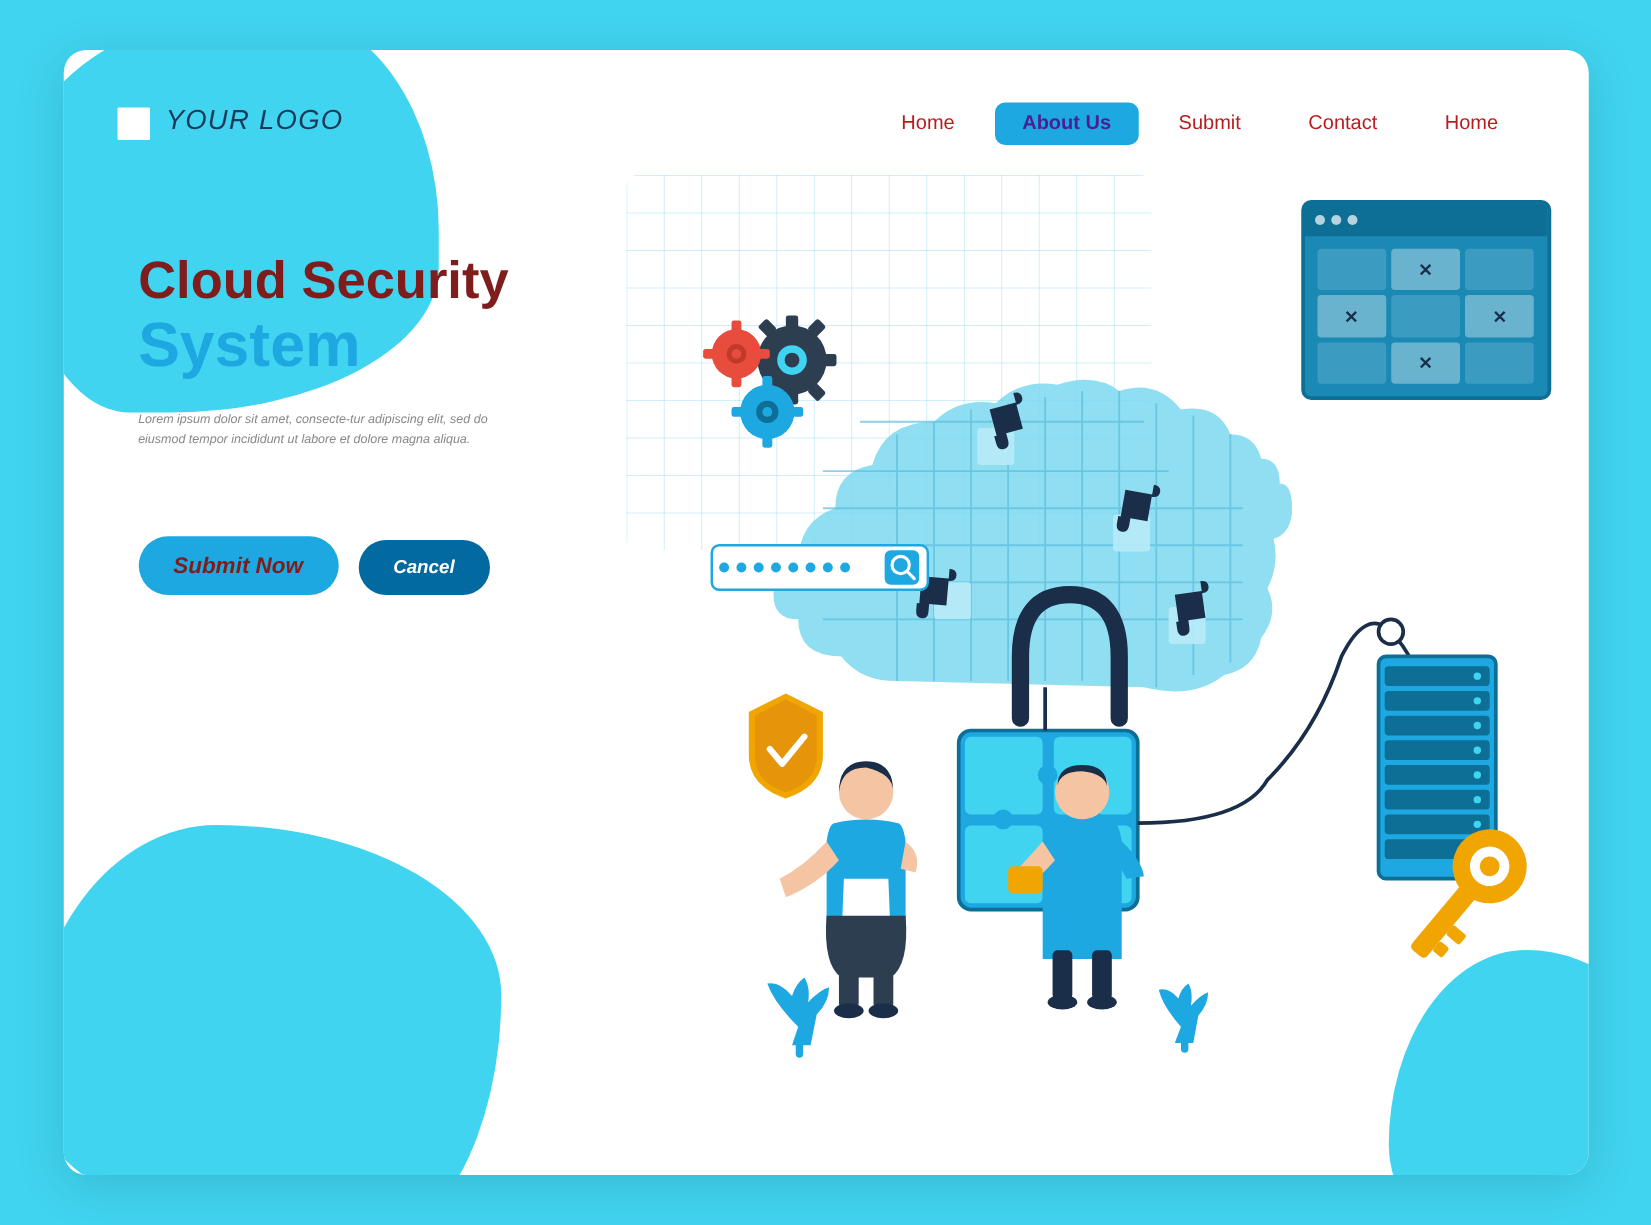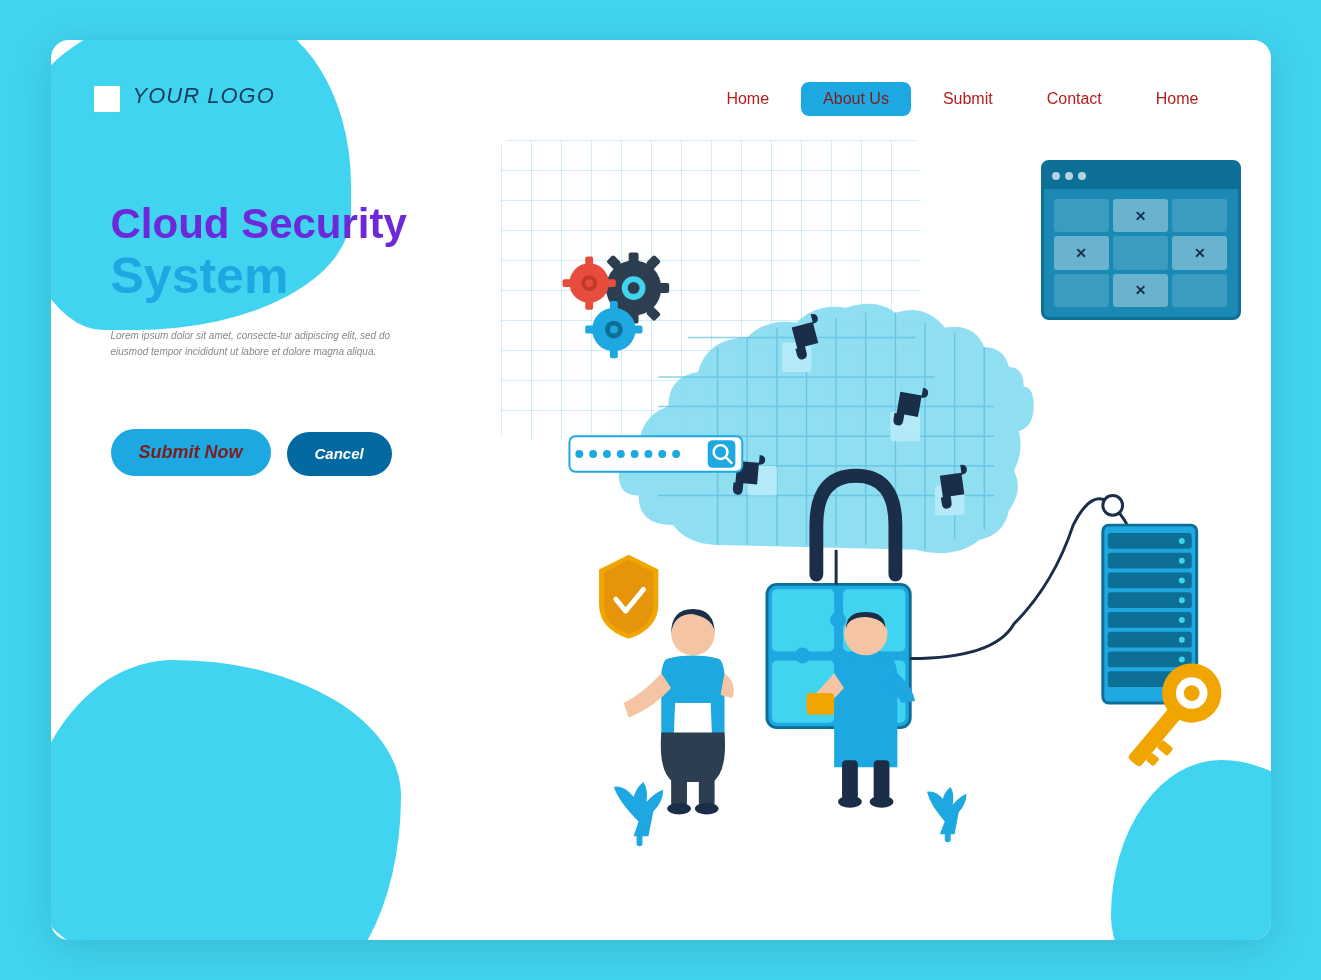--- a/index.html
+++ b/index.html
@@ -87,22 +87,22 @@
       padding: 8px 22px;
       border-radius: 6px;
       font-size: 16px;
       font-weight: 500;
       color: #b91c1c;
       cursor: pointer;
       text-decoration: none;
     }
     .nav-item.active {
       background: #1da8e2;
-      color: #7f1d1d;
-      font-weight: 400;
+      color: #4c1d95;
+      font-weight: 700;
       border-radius: 8px;
     }
     
     .main-content {
       position: relative;
       z-index: 5;
       display: flex;
       width: 100%;
       height: calc(100% - 90px);
     }
@@ -110,21 +110,21 @@
     .left-panel {
       width: 370px;
       padding: 70px 0 0 60px;
       flex-shrink: 0;
       position: relative;
       z-index: 5;
     }
     .hero-title-main {
       font-size: 42px;
       font-weight: 900;
-      color: #6d28d9;
+      color: #7f1d1d;
       line-height: 1.15;
     }
     .hero-title-blue {
       font-size: 50px;
       font-weight: 900;
       color: #1da8e2;
       line-height: 1.15;
       margin-bottom: 22px;
     }
     .hero-desc {

